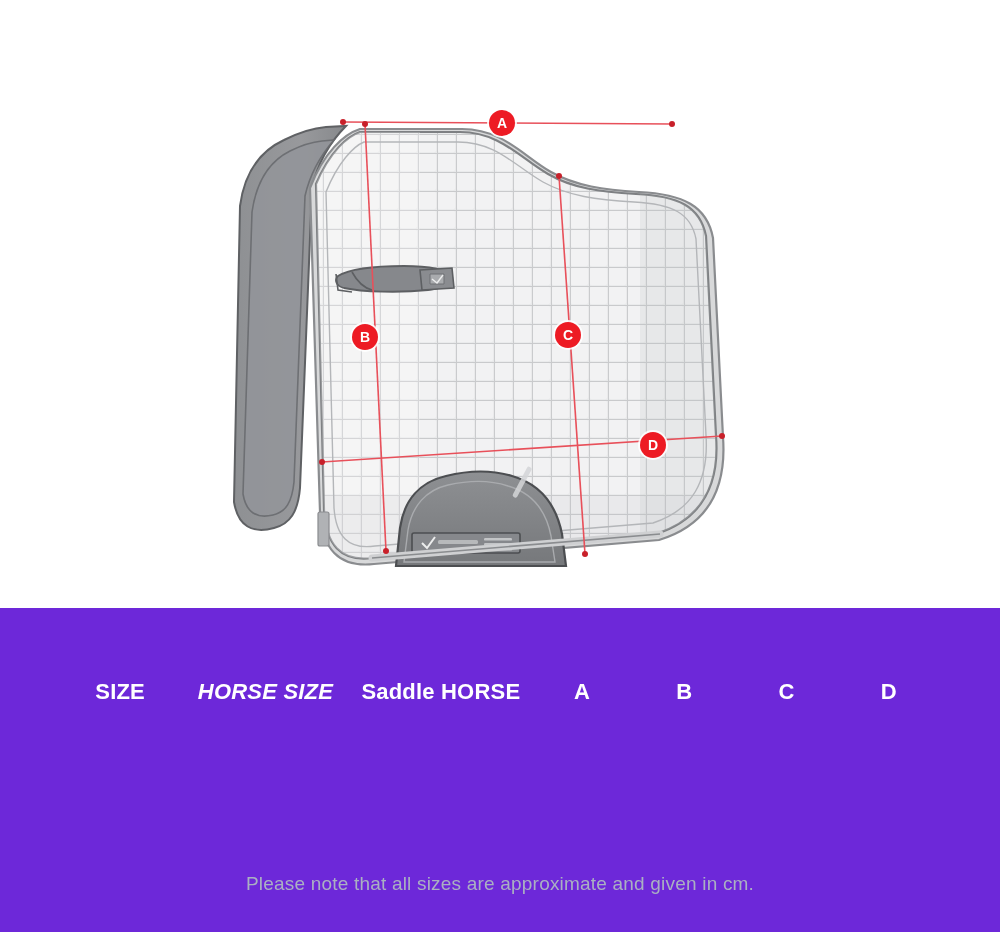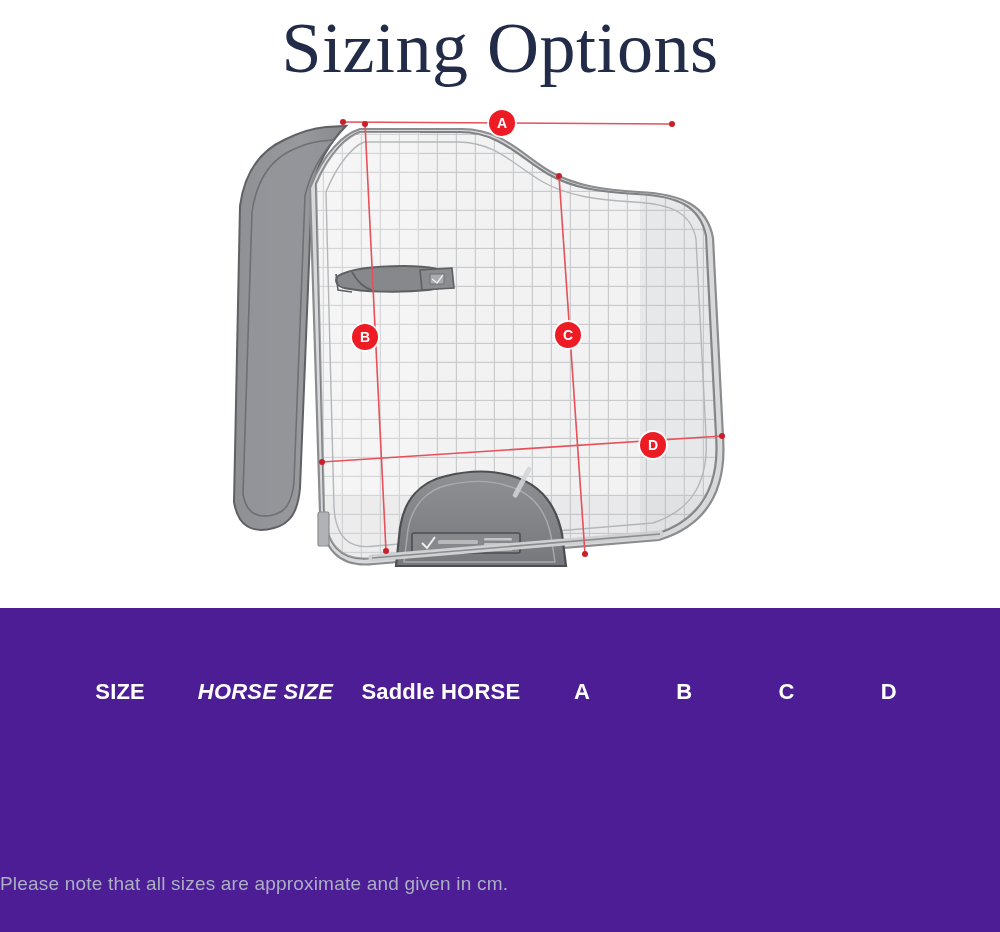--- a/index.html
+++ b/index.html
@@ -71,21 +71,21 @@
     z-index: 7;
   }
 
   
   #table-panel {
     position: absolute;
     left: 0;
     top: 608px;
     width: 1000px;
     height: 324px;
-    background: #4c1d95;
+    background: #6d28d9;
   }
   #size-table {
     position: absolute;
     left: 60px;
     top: 58px;
     width: 880px;
     border-collapse: collapse;
     table-layout: fixed;
   }
   #size-table th, #size-table td {
@@ -111,33 +111,31 @@
   .col-size    { width: 120px; }
   .col-horse   { width: 170px; font-style: italic; }
   .col-saddle  { width: 180px; }
   .col-m       { width: 102px; }
 
   #table-note {
     position: absolute;
     left: 0;
     top: 265px;
     width: 1000px;
+    text-align: center;
     font-size: 19px;
     color: #aab0c2;
     letter-spacing: 0.2px;
   }
 </style>
 </head>
 <body>
 
 <div id="page">
 
-  <div id="title-area">
-    <div id="page-title">Sizing Options</div>
-  </div>
 
   <div id="diagram-area">
 
     <svg id="pad-svg" width="1000" height="512" viewBox="0 0 1000 512">
       <defs>
 
         <pattern id="quilt" width="19" height="19" patternUnits="userSpaceOnUse">
           <rect width="19" height="19" fill="#e8e9ea"></rect>
           <rect x="0.6" y="0.6" width="17.6" height="17.6" rx="2.5" fill="#f2f2f3"></rect>
           <path d="M0 0.4 H19 M0.4 0 V19" stroke="#c9cacc" stroke-width="1.1" fill="none"></path>

